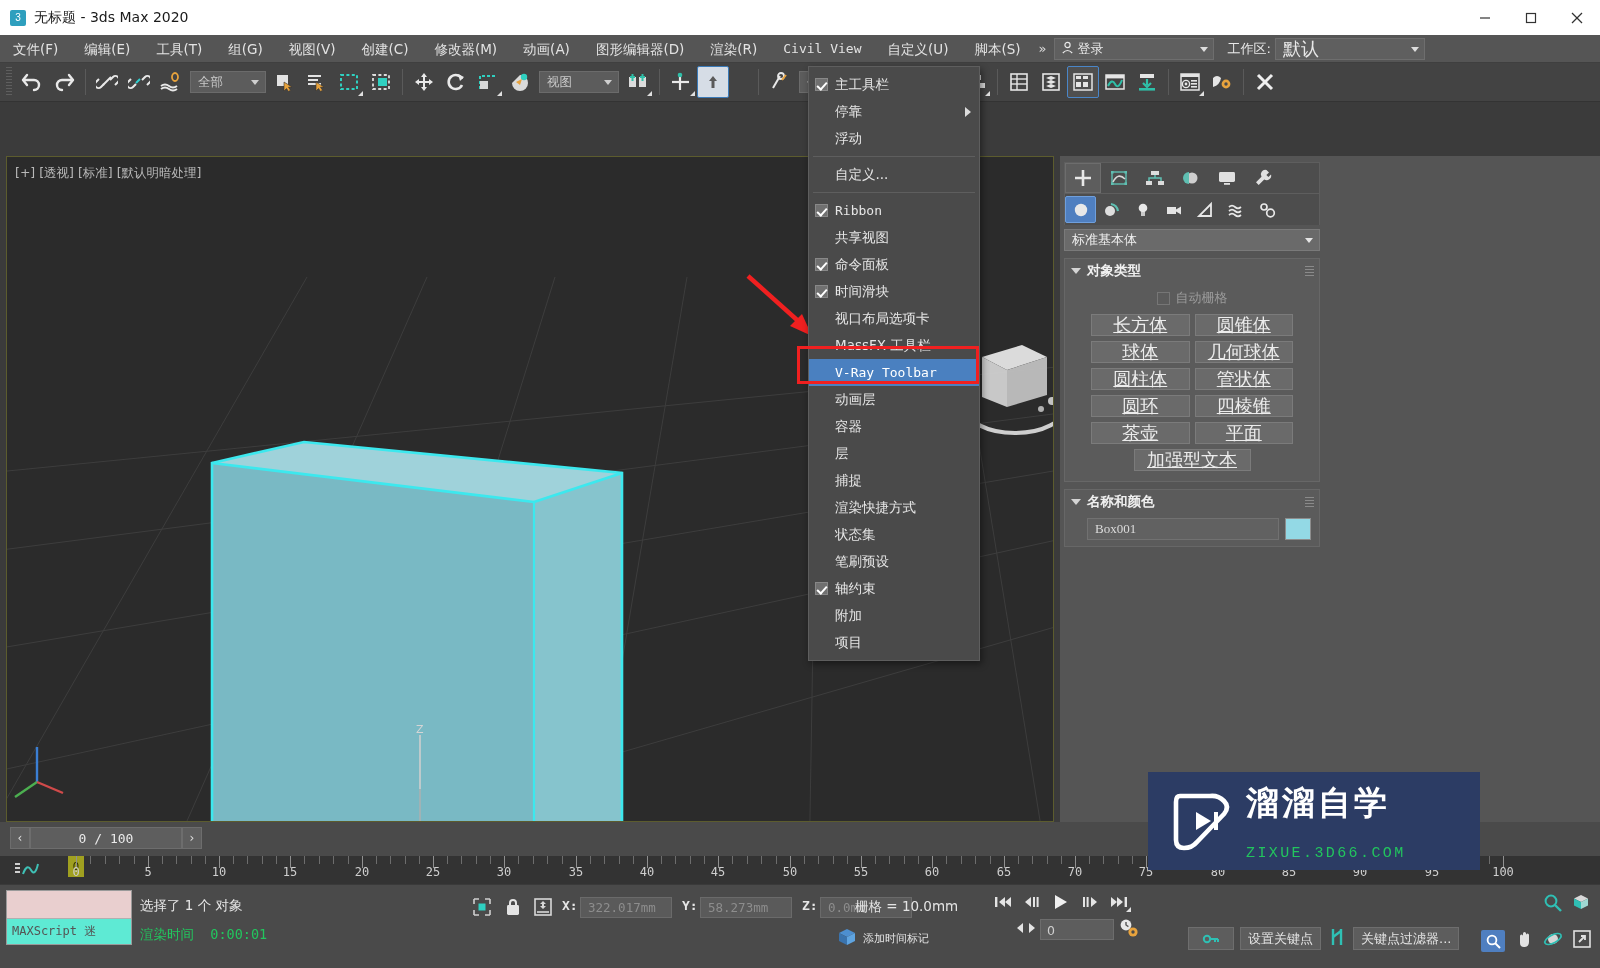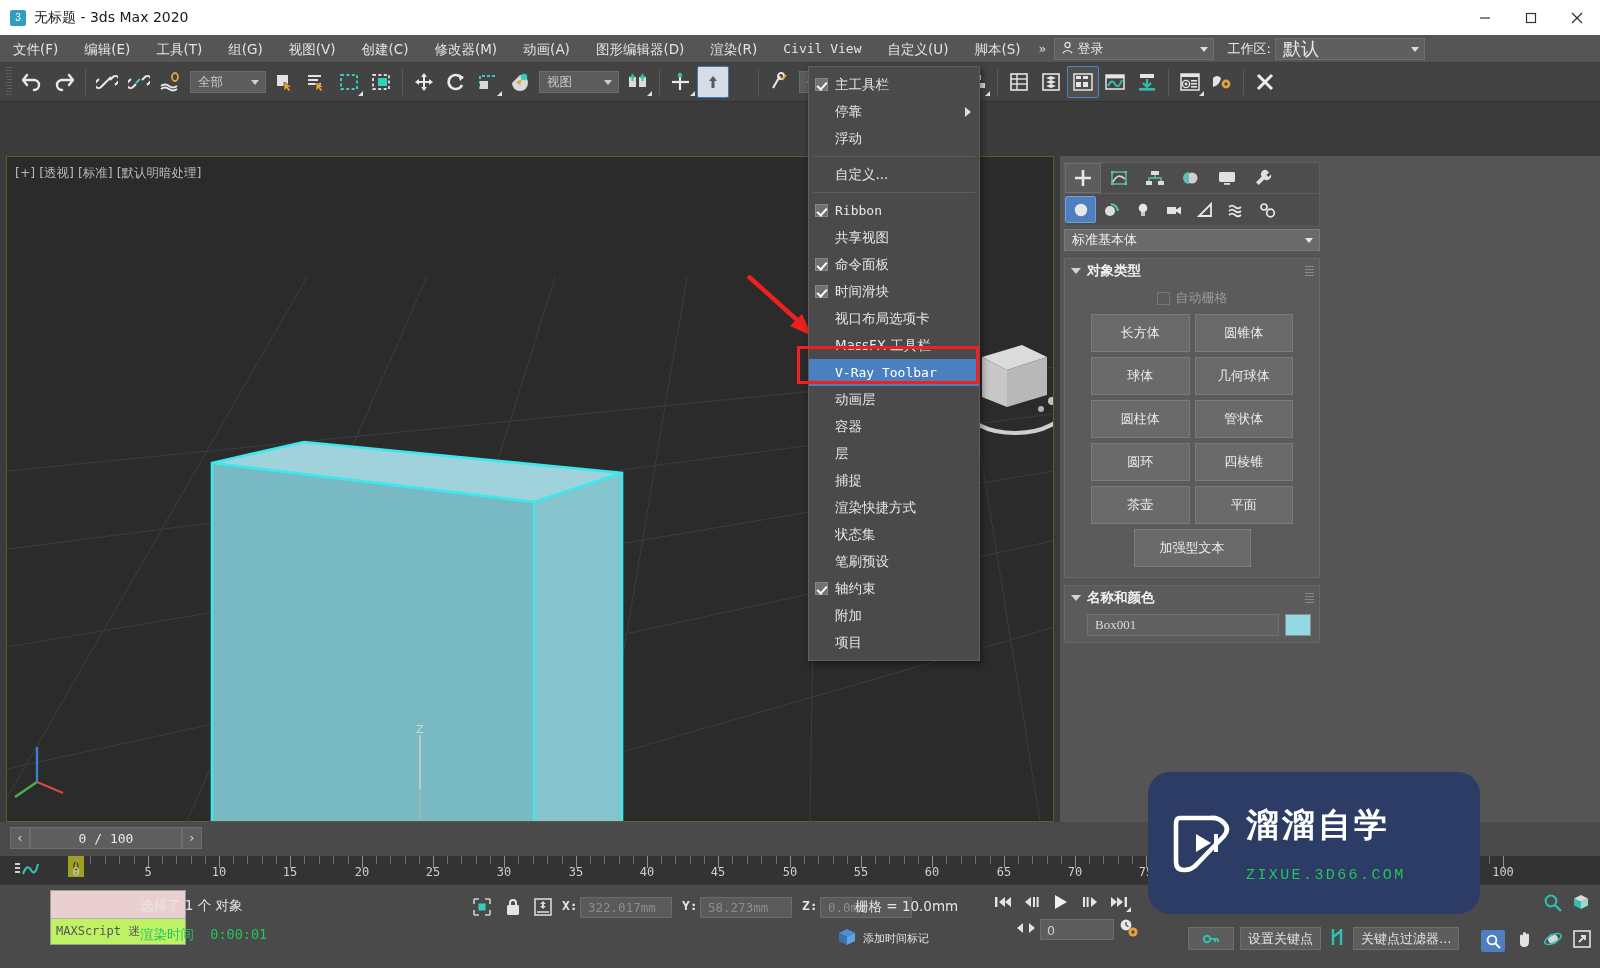--- a/index.html
+++ b/index.html
@@ -132,22 +132,22 @@
      font-size:13.5px; font-weight:bold; color:#f0f0f0; position:relative;}
   .roll-tri{ width:0;height:0;border-left:5px solid transparent;border-right:5px solid transparent;
      border-top:6px solid #d4d4d4; margin-right:6px;}
   .roll-dots{ position:absolute; right:5px; top:7px; width:9px;height:10px;
      background:repeating-linear-gradient(to bottom,#8a8a8a 0 1px,transparent 1px 3px);}
   .roll-body{ padding:4px 8px 10px 8px; }
   .autogrid{ display:flex;align-items:center;justify-content:center;gap:6px; margin:2px 0 7px 0;}
   .cb{ width:13px;height:13px;background:#5b5b5b;border:1px solid #767676;}
   .autogrid span{ font-size:13px; color:#9a9a9a;}
   .btn-grid{ display:grid; grid-template-columns:1fr 1fr; gap:5px; padding:0 18px;}
-  .ob-btn{ height:38px; background:#6a6a6a; border:1px solid #7b7b7b; color:#ececec;
-     font-size:13px; display:flex;align-items:center;justify-content:center;}
+  .ob-btn{ height:22px; background:#6a6a6a; border:1px solid #7b7b7b; color:#ececec;
+     font-size:18px; display:flex;align-items:center;justify-content:center;text-decoration:underline;}
   .ob-wide{ margin:5px auto 0 auto; width:calc(50% - 2px); }
   .name-row{ display:flex; gap:6px; padding:4px 8px 6px 22px; align-items:center;}
   .name-field{ flex:1; height:22px; background:#616161; border:1px solid #717171;
      display:flex;align-items:center;padding-left:7px;font-size:13px;color:#dcdcdc;
      font-family:Liberation Serif, serif;}
   .swatch{ width:26px;height:22px;border:1px solid #8d8d8d;}
 
   
   .timebar{ position:absolute; left:0; top:822px; width:1600px; height:62px; background:#4a4a4a;}
   .tl-nav{ position:absolute; left:10px; top:5px; display:flex; align-items:center;}
@@ -160,22 +160,22 @@
   .r-tick{ position:absolute; top:0; width:1px; height:8px; background:#6d6d6d;}
   .r-tickM{ position:absolute; top:0; width:1px; height:12px; background:#909090;}
   .r-lbl{ position:absolute; top:9px; font-size:12px; color:#cfcfcf; transform:translateX(-50%);
      font-family:"DejaVu Sans Mono","Liberation Mono",monospace;}
   .playhead{ position:absolute; left:68px; top:0px; width:16px; height:21px; background:#a0a020;
      color:#2b2b00; font-size:10px; text-align:center; line-height:21px;}
 
   
   .statusbar{ position:absolute; left:0; top:884px; width:1600px; height:84px; background:#4a4a4a;
      border-top:1px solid #3a3a3a;}
-  .mxs{ position:absolute; left:6px; top:5px; width:136px; height:55px; background:#bef264;
-     border:1px solid #9a9a9a;margin-left:44px;}
+  .mxs{ position:absolute; left:6px; top:5px; width:126px; height:55px; background:#5eead4;
+     border:1px solid #9a9a9a;}
   .mxs-top{ height:28px; background:#e9cfcf; border-bottom:1px solid #b0b0b0;}
   .mxs-bot{ height:25px; font-size:12px; color:#555; padding-left:5px; line-height:25px;
      font-family:"DejaVu Sans Mono","Liberation Mono",monospace;}
   .st-txt1{ position:absolute; left:140px; top:12px; font-size:13.5px; color:#e6e6e6;}
   .st-txt2{ position:absolute; left:140px; top:41px; font-size:13.5px; color:#22c55e;}
   .coordbox{ position:absolute; top:12px; height:21px; background:#5a5a5a; border:1px solid #6a6a6a;}
   .coord-lbl{ position:absolute; top:13px; font-size:13px; color:#e6e6e6; font-weight:bold;
      font-family:"DejaVu Sans Mono","Liberation Mono",monospace;}
   .coord-val{ position:absolute; top:15px; font-size:12.5px; color:#8d8d8d;
      font-family:"DejaVu Sans Mono","Liberation Mono",monospace;}
@@ -186,22 +186,22 @@
   .spin{ position:absolute; left:1016px; top:33px; display:flex; align-items:center; gap:4px;}
   .spin-box{ width:74px;height:21px;background:#5d5d5d;border:1px solid #6d6d6d;
      font-size:12.5px;color:#cfcfcf;padding-left:6px;line-height:21px;}
   .key-area{ position:absolute; left:1188px; top:42px; display:flex; align-items:center; gap:6px;}
   .key-btn{ height:23px; padding:0 7px; background:#5d5d5d;border:1px solid #6e6e6e;
      font-size:13px;color:#e4e4e4; display:flex;align-items:center;}
   .nav-icons{ position:absolute; right:8px; top:8px; display:flex; gap:9px;}
   .nav-icons2{ position:absolute; right:8px; top:44px; display:flex; gap:9px; align-items:center;}
 
   
-  .watermark{ position:absolute; left:1148px; top:772px; width:332px; height:142px;
-     background:#2c3c64; display:flex; align-items:center; z-index:40;border-radius:22px;}
+  .watermark{ position:absolute; left:1148px; top:772px; width:332px; height:98px;
+     background:#2c3c64; display:flex; align-items:center; z-index:40;}
   .wm-txt{ margin-left:6px; }
   .wm-cn{ font-size:33px; color:#fff; letter-spacing:3px; font-weight:bold;}
   .wm-en{ font-size:15px; color:#22c55e; letter-spacing:2.4px;
      font-family:Liberation Mono, monospace; margin-top:19px;}
 
   .arrow-svg{ position:absolute; left:740px; top:268px; z-index:55; pointer-events:none;}
 </style>
 </head>
 <body>
 

